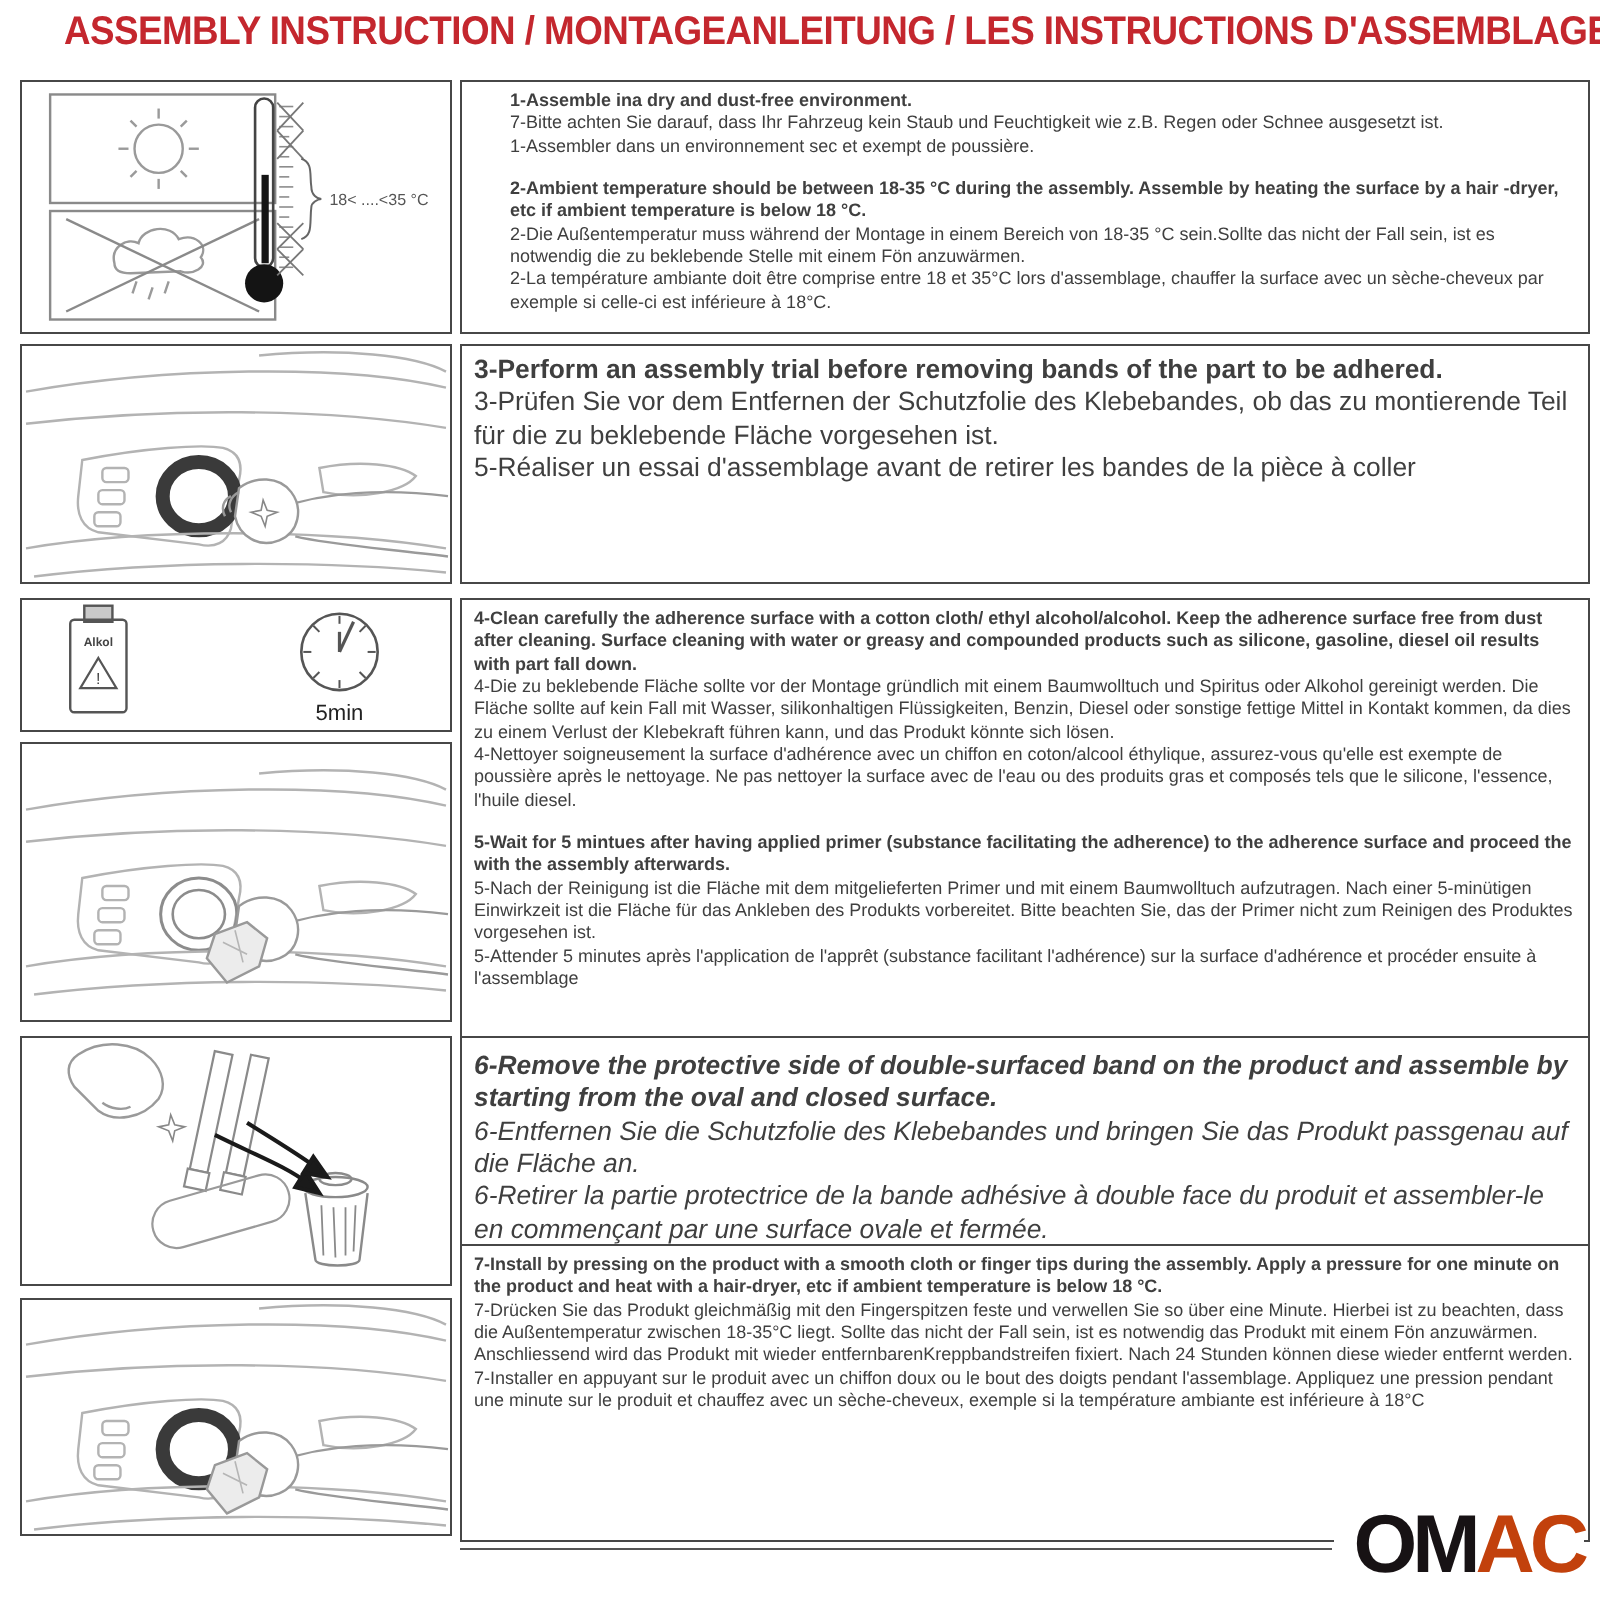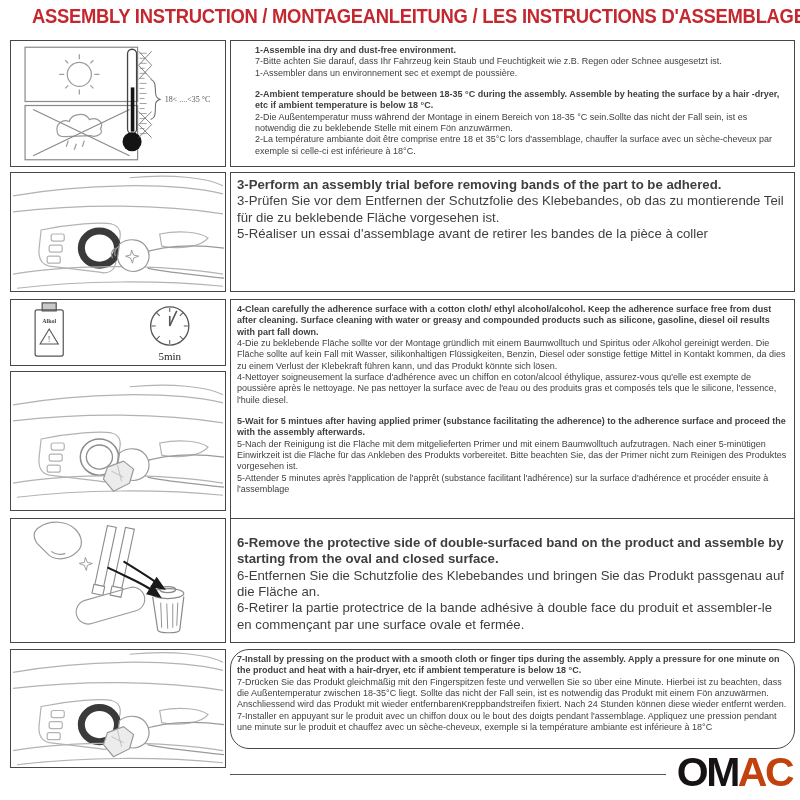--- a/index.html
+++ b/index.html
@@ -2,29 +2,29 @@
 <html><head>
 <meta charset="utf-8">
 <style>
   html,body{margin:0;padding:0;background:#fff;}
   .page{position:relative;width:800px;height:800px;background:#fff;overflow:hidden;
         font-family:"Liberation Sans",sans-serif;}
   .title{position:absolute;top:5px;left:0;width:100%;text-align:center;
          font-size:20px;font-weight:bold;color:#c4272e;letter-spacing:-0.3px;
          transform:scaleX(0.92);transform-origin:center;white-space:nowrap;}
   .box{position:absolute;border:1.5px solid #474747;background:#fff;box-sizing:border-box;}
-  .left{left:10px;width:216px;overflow:hidden;font-family:Liberation Serif, serif;}
+  .left{left:10px;width:216px;overflow:hidden;}
   .right{left:230px;width:565px;padding:4px 6px;overflow:hidden;}
   .right p{margin:0;color:#3f3f3f;}
   .small-text p{font-size:9px;line-height:1.26;}
   .big-text p{font-size:13.2px;line-height:1.24;}
   .b{font-weight:bold;color:#222;}
   .sp{height:10px;}
   .pt28{}
-  .pt20{padding-top:16px;}
+  .pt20{padding-top:6px;font-style:italic;}
   svg{display:block;width:100%;height:100%;}
   .footer-line{position:absolute;top:774px;left:230px;width:436px;border-top:1.5px solid #555;}
   .logo{position:absolute;top:750px;right:8px;font-size:41px;font-weight:bold;
         letter-spacing:-2.5px;background:#fff;padding-left:10px;line-height:1.1;}
   .logo .blk{color:#18“1214;color:#171214;text-align:center;}
   .logo .red{color:#c2410c;}
 </style>
 </head>
 <body>
 
@@ -243,21 +243,21 @@
       <path d="M6,114 C70,106 150,106 211,112"></path>
       <g stroke="#9a9a9a">
         <path d="M212,74 C180,70 150,72 128,80"></path>
         <path d="M212,104 C180,100 152,98 136,94"></path>
         <path d="M108,70 C116,64 128,64 134,72 C140,80 138,92 128,96 C118,100 108,94 106,84 Z" fill="#fff"></path>
         <path d="M96,82 L112,76 L122,84 L118,98 L102,106 L92,94 Z" fill="#ececec" stroke="#999"></path>
         <path d="M100,86 L112,92 M106,80 L110,96" stroke="#b5b5b5" stroke-width="0.8"></path>
       </g>
     </svg>
   </div>
-  <div class="box right small-text" style="top:649px;height:100px;border-radius:19px;">
+  <div class="box right small-text" style="top:622px;height:149px;">
     <p class="b">7-Install by pressing on the product with a smooth cloth or finger tips during the assembly. Apply a pressure for one minute on the product and heat with a hair-dryer, etc if ambient temperature is below 18 °C.</p>
     <p>7-Drücken Sie das Produkt gleichmäßig mit den Fingerspitzen feste und verwellen Sie so über eine Minute. Hierbei ist zu beachten, dass die Außentemperatur zwischen 18-35°C liegt. Sollte das nicht der Fall sein, ist es notwendig das Produkt mit einem Fön anzuwärmen. Anschliessend wird das Produkt mit wieder entfernbarenKreppbandstreifen fixiert. Nach 24 Stunden können diese wieder entfernt werden.</p>
     <p>7-Installer en appuyant sur le produit avec un chiffon doux ou le bout des doigts pendant l'assemblage. Appliquez une pression pendant une minute sur le produit et chauffez avec un sèche-cheveux, exemple si la température ambiante est inférieure à 18°C</p>
   </div>
 
   <div class="footer-line"></div>
   <div class="logo">
     <span class="blk">OM</span><span class="red">AC</span>
   </div>
 

